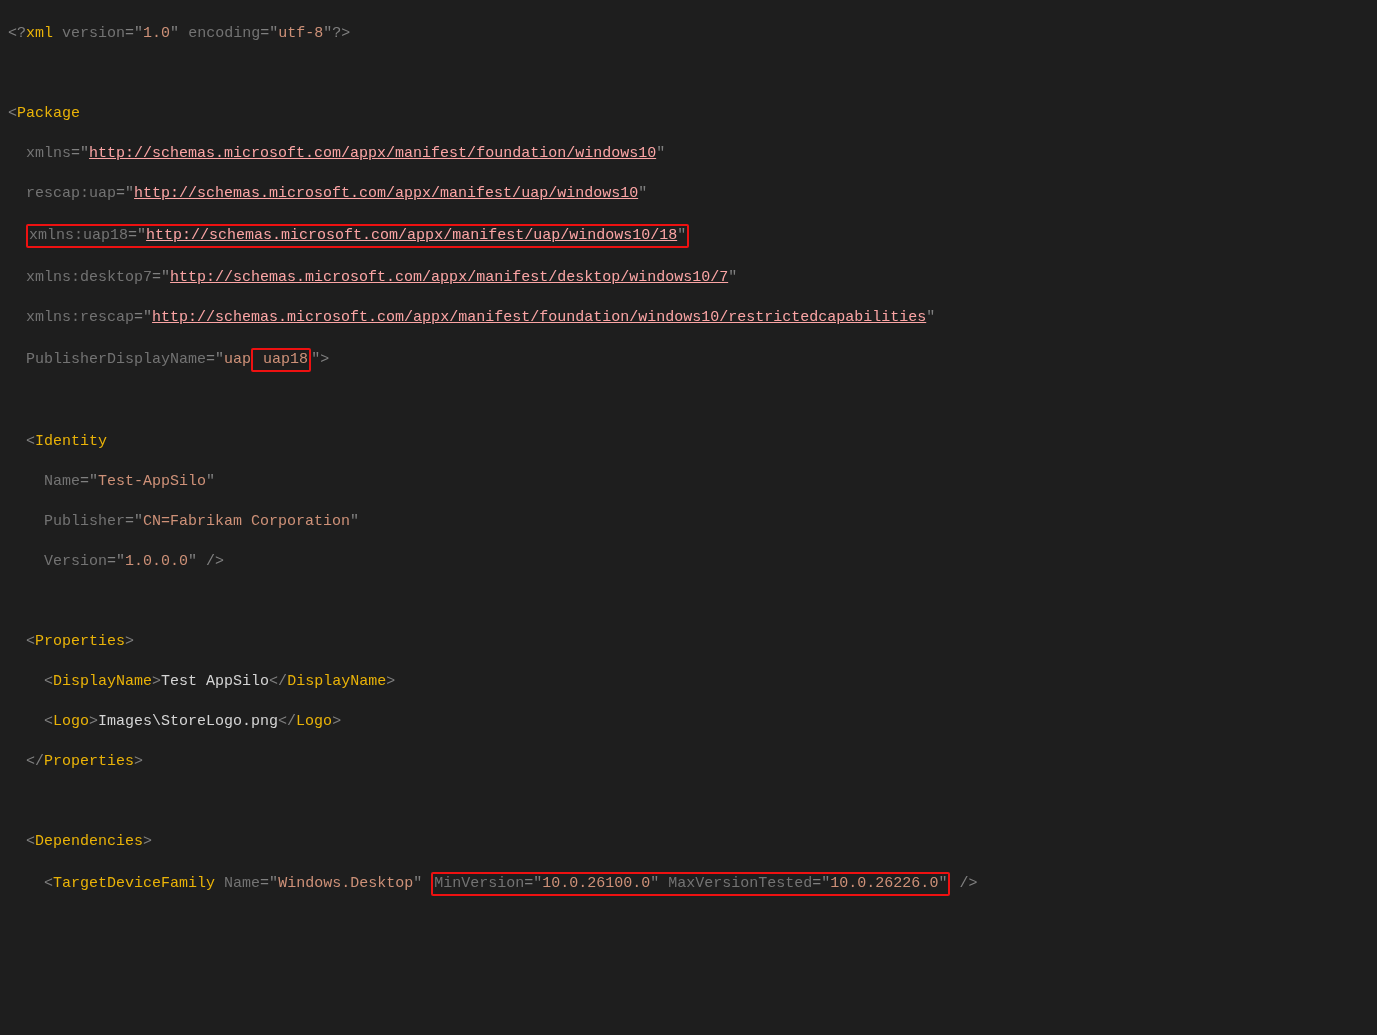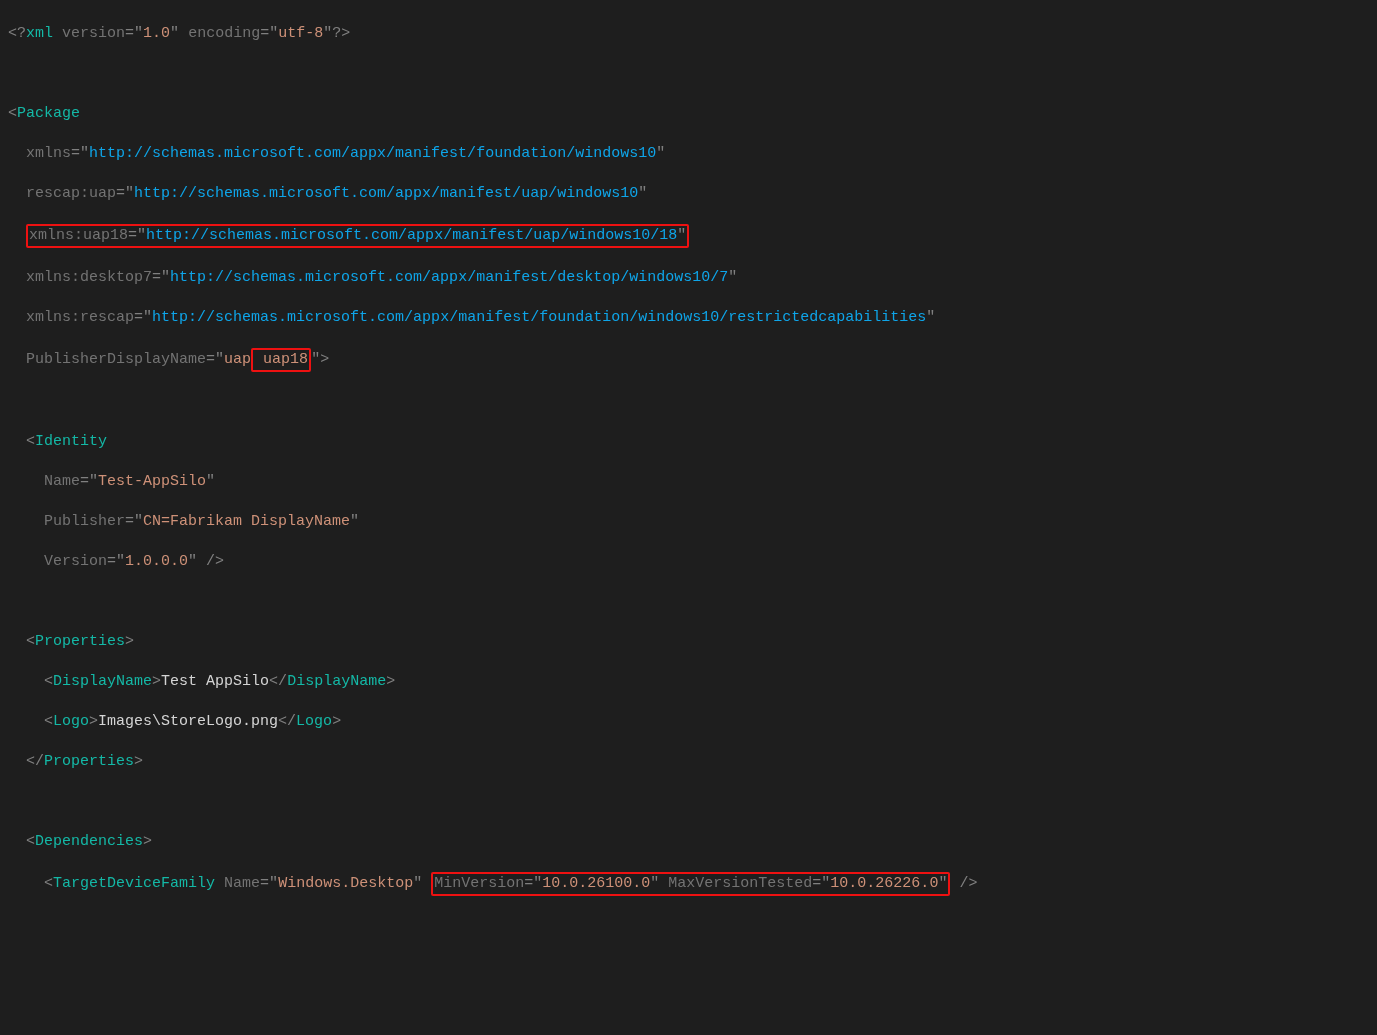--- a/index.html
+++ b/index.html
@@ -11,24 +11,24 @@
     color: #d4d4d4;
   }
   .editor {
     padding: 4px 8px 16px 8px;
     white-space: pre;
     position: relative;
   }
   .line { display: block; min-height: 20px; }
 
   .gray   { color: #808080; }
-  .tag    { color: #14b8a6; }
+  .tag    { color: #eab308; }
   .attr   { color: #737373; }
   .str    { color: #ce9178; }
-  .url    { color: #0ea5e9; }
+  .url    { color: #fca5a5; text-decoration: underline; }
   .txt    { color: #d4d4d4; font-family: Liberation Mono, monospace; }
 
   .redbox {
     border: 2px solid #e11; border-radius: 2px;
     padding: 0 1px;
     display: inline-block;
   }
   .redbox-wide {
     display: inline-block;
   }
@@ -42,21 +42,21 @@
 <span class="line"><span class="gray">&lt;</span><span class="tag">Package</span></span>
 <span class="line">  <span class="attr">xmlns</span><span class="gray">=</span><span class="gray">"</span><span class="url">http://schemas.microsoft.com/appx/manifest/foundation/windows10</span><span class="gray">"</span></span>
 <span class="line">  <span class="attr">rescap:uap</span><span class="gray">=</span><span class="gray">"</span><span class="url">http://schemas.microsoft.com/appx/manifest/uap/windows10</span><span class="gray">"</span></span>
 <span class="line">  <span class="redbox redbox-wide"><span class="attr">xmlns:uap18</span><span class="gray">=</span><span class="gray">"</span><span class="url">http://schemas.microsoft.com/appx/manifest/uap/windows10/18</span><span class="gray">"</span></span></span>
 <span class="line">  <span class="attr">xmlns:desktop7</span><span class="gray">=</span><span class="gray">"</span><span class="url">http://schemas.microsoft.com/appx/manifest/desktop/windows10/7</span><span class="gray">"</span></span>
 <span class="line">  <span class="attr">xmlns:rescap</span><span class="gray">=</span><span class="gray">"</span><span class="url">http://schemas.microsoft.com/appx/manifest/foundation/windows10/restrictedcapabilities</span><span class="gray">"</span></span>
 <span class="line">  <span class="attr">PublisherDisplayName</span><span class="gray">=</span><span class="gray">"</span><span class="str">uap</span><span class="redbox"><span class="str">&nbsp;</span><span class="str">uap18</span></span><span class="gray">"</span><span class="gray">&gt;</span></span>
 <span class="line"></span>
 <span class="line">  <span class="gray">&lt;</span><span class="tag">Identity</span></span>
 <span class="line">    <span class="attr">Name</span><span class="gray">=</span><span class="gray">"</span><span class="str">Test-AppSilo</span><span class="gray">"</span></span>
-<span class="line">    <span class="attr">Publisher</span><span class="gray">=</span><span class="gray">"</span><span class="str">CN=Fabrikam DisplayName</span><span class="gray">"</span></span>
+<span class="line">    <span class="attr">Publisher</span><span class="gray">=</span><span class="gray">"</span><span class="str">CN=Fabrikam Corporation</span><span class="gray">"</span></span>
 <span class="line">    <span class="attr">Version</span><span class="gray">=</span><span class="gray">"</span><span class="str">1.0.0.0</span><span class="gray">"</span> <span class="gray">/&gt;</span></span>
 <span class="line"></span>
 <span class="line">  <span class="gray">&lt;</span><span class="tag">Properties</span><span class="gray">&gt;</span></span>
 <span class="line">    <span class="gray">&lt;</span><span class="tag">DisplayName</span><span class="gray">&gt;</span><span class="txt">Test AppSilo</span><span class="gray">&lt;/</span><span class="tag">DisplayName</span><span class="gray">&gt;</span></span>
 <span class="line">    <span class="gray">&lt;</span><span class="tag">Logo</span><span class="gray">&gt;</span><span class="txt">Images\StoreLogo.png</span><span class="gray">&lt;/</span><span class="tag">Logo</span><span class="gray">&gt;</span></span>
 <span class="line">  <span class="gray">&lt;/</span><span class="tag">Properties</span><span class="gray">&gt;</span></span>
 <span class="line"></span>
 <span class="line">  <span class="gray">&lt;</span><span class="tag">Dependencies</span><span class="gray">&gt;</span></span>
 <span class="line">    <span class="gray">&lt;</span><span class="tag">TargetDeviceFamily</span> <span class="attr">Name</span><span class="gray">=</span><span class="gray">"</span><span class="str">Windows.Desktop</span><span class="gray">"</span> <span class="redbox redbox-wide"><span class="attr">MinVersion</span><span class="gray">=</span><span class="gray">"</span><span class="str">10.0.26100.0</span><span class="gray">"</span> <span class="attr">MaxVersionTested</span><span class="gray">=</span><span class="gray">"</span><span class="str">10.0.26226.0</span><span class="gray">"</span></span> <span class="gray">/&gt;</span></span>
 <span class="line"></span>

